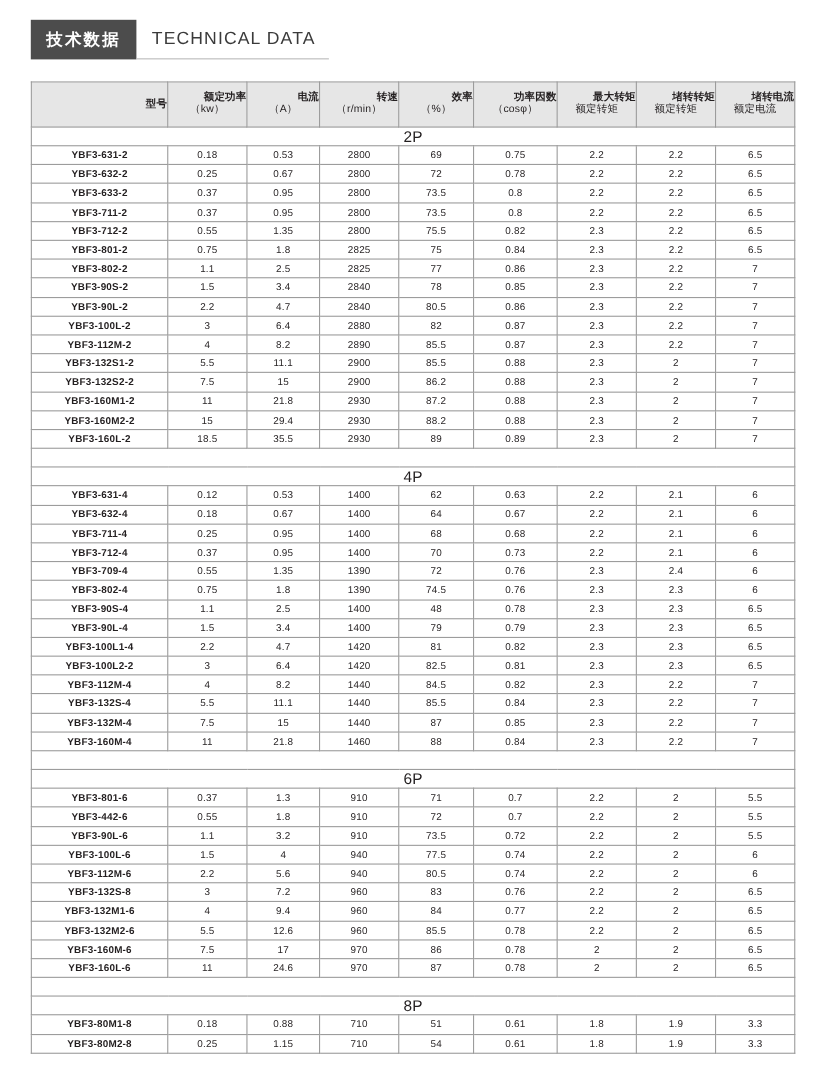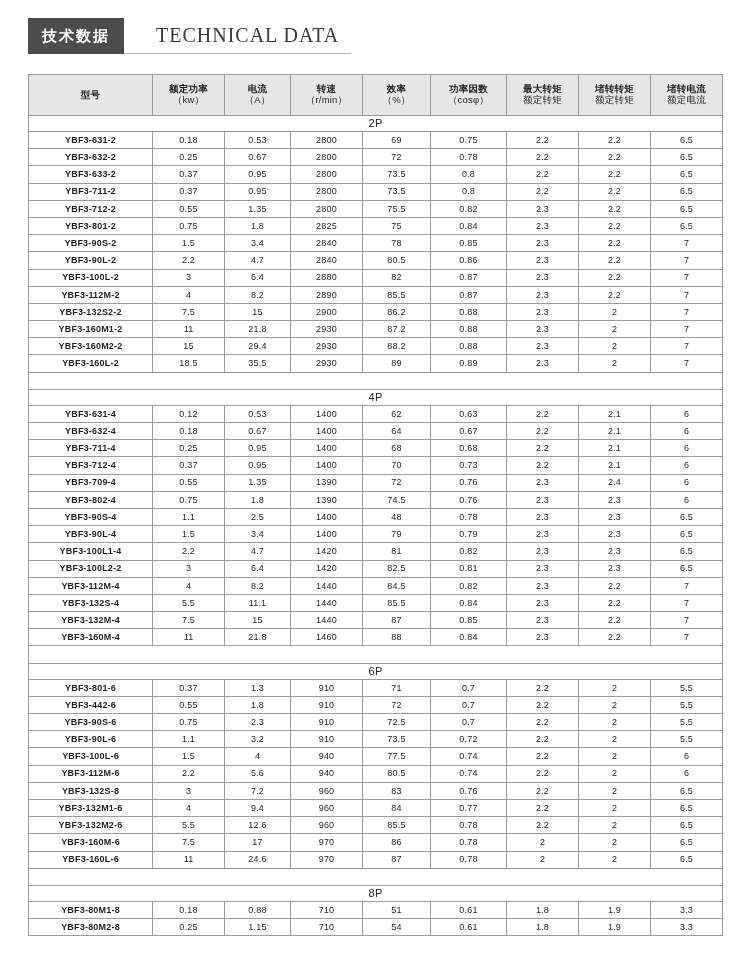--- a/index.html
+++ b/index.html
@@ -35,27 +35,26 @@
     font-size: 15px;
     letter-spacing: 2px;
     display: flex;
     align-items: center;
     padding: 0 14px;
     font-weight: bold;
   }
   .header-en {
     display: flex;
     align-items: center;
-    padding: 0 12px 0 32px;
-    font-size: 20px;
+    padding: 0 12px 0 14px;
+    font-size: 16px;
     letter-spacing: 1px;
     color: #3a3a3a;
     border-bottom: 1px solid #b9b9b9;
     flex: 0 0 auto;
-    font-family: Liberation Serif, serif;
   }
   .header-fill {
     flex: 1 1 auto;
   }
   
   table.spec {
     border-collapse: collapse;
     width: 694px;
     table-layout: fixed;
     font-size: 9px;
@@ -79,26 +78,26 @@
     line-height: 1.15;
     letter-spacing: 0.2px;
   }
   table.spec thead th {
     background: #e6e6e6;
     height: 40px;
     font-weight: bold;
     font-size: 9.5px;
     color: #231f20;
   }
-  table.spec thead th .l1 { display: block; }
+  table.spec thead th .l1 { display: block; text-align: right; }
   table.spec thead th .l2 { display: block; font-weight: normal; }
   td.group {
     background: #ffffff;
     font-weight: normal;
-    font-size: 11px;
+    font-size: 14px;
     letter-spacing: 0.5px;
   }
   tr.grouprow td {
     height: 15px;
   }
   td.model {
     letter-spacing: 0.3px;
     font-weight: bold;
   }
   .spacer-row td {
@@ -234,20 +233,31 @@
           <td>0.75</td>
           <td>1.8</td>
           <td>2825</td>
           <td>75</td>
           <td>0.84</td>
           <td>2.3</td>
           <td>2.2</td>
           <td>6.5</td>
         </tr>
         <tr>
+          <td class="model">YBF3-802-2</td>
+          <td>1.1</td>
+          <td>2.5</td>
+          <td>2825</td>
+          <td>77</td>
+          <td>0.86</td>
+          <td>2.3</td>
+          <td>2.2</td>
+          <td>7</td>
+        </tr>
+        <tr>
           <td class="model">YBF3-90S-2</td>
           <td>1.5</td>
           <td>3.4</td>
           <td>2840</td>
           <td>78</td>
           <td>0.85</td>
           <td>2.3</td>
           <td>2.2</td>
           <td>7</td>
         </tr>
@@ -278,20 +288,31 @@
           <td>4</td>
           <td>8.2</td>
           <td>2890</td>
           <td>85.5</td>
           <td>0.87</td>
           <td>2.3</td>
           <td>2.2</td>
           <td>7</td>
         </tr>
         <tr>
+          <td class="model">YBF3-132S1-2</td>
+          <td>5.5</td>
+          <td>11.1</td>
+          <td>2900</td>
+          <td>85.5</td>
+          <td>0.88</td>
+          <td>2.3</td>
+          <td>2</td>
+          <td>7</td>
+        </tr>
+        <tr>
           <td class="model">YBF3-132S2-2</td>
           <td>7.5</td>
           <td>15</td>
           <td>2900</td>
           <td>86.2</td>
           <td>0.88</td>
           <td>2.3</td>
           <td>2</td>
           <td>7</td>
         </tr>
@@ -504,31 +525,20 @@
           <td>2.2</td>
           <td>2</td>
           <td>5.5</td>
         </tr>
         <tr>
           <td class="model">YBF3-442-6</td>
           <td>0.55</td>
           <td>1.8</td>
           <td>910</td>
           <td>72</td>
-          <td>0.7</td>
-          <td>2.2</td>
-          <td>2</td>
-          <td>5.5</td>
-        </tr>
-        <tr>
-          <td class="model">YBF3-90S-6</td>
-          <td>0.75</td>
-          <td>2.3</td>
-          <td>910</td>
-          <td>72.5</td>
           <td>0.7</td>
           <td>2.2</td>
           <td>2</td>
           <td>5.5</td>
         </tr>
         <tr>
           <td class="model">YBF3-90L-6</td>
           <td>1.1</td>
           <td>3.2</td>
           <td>910</td>

